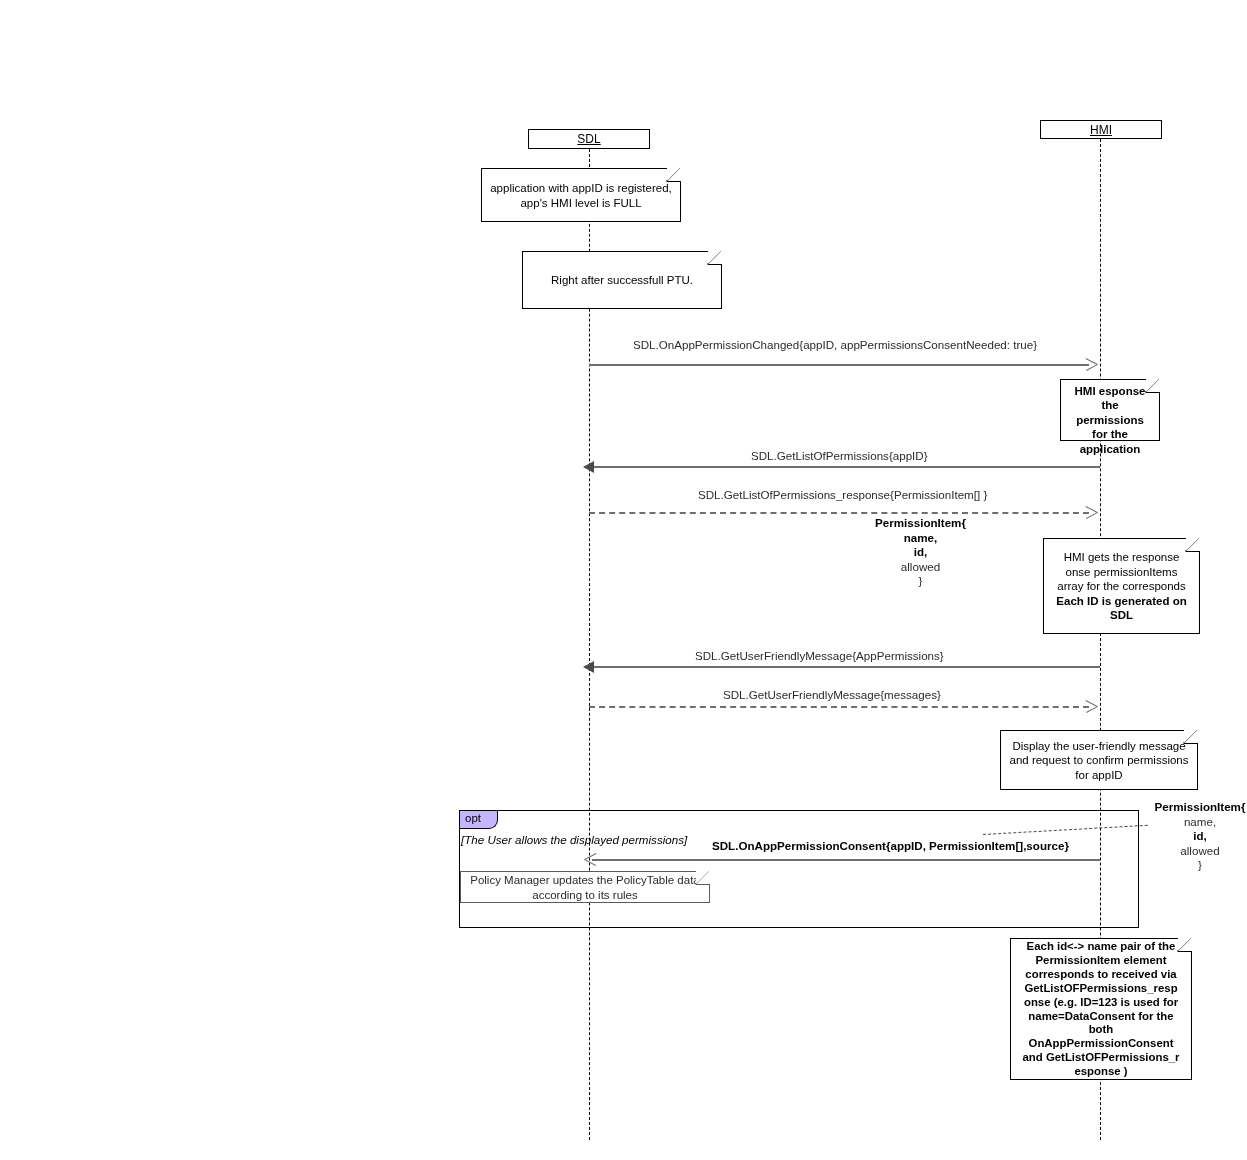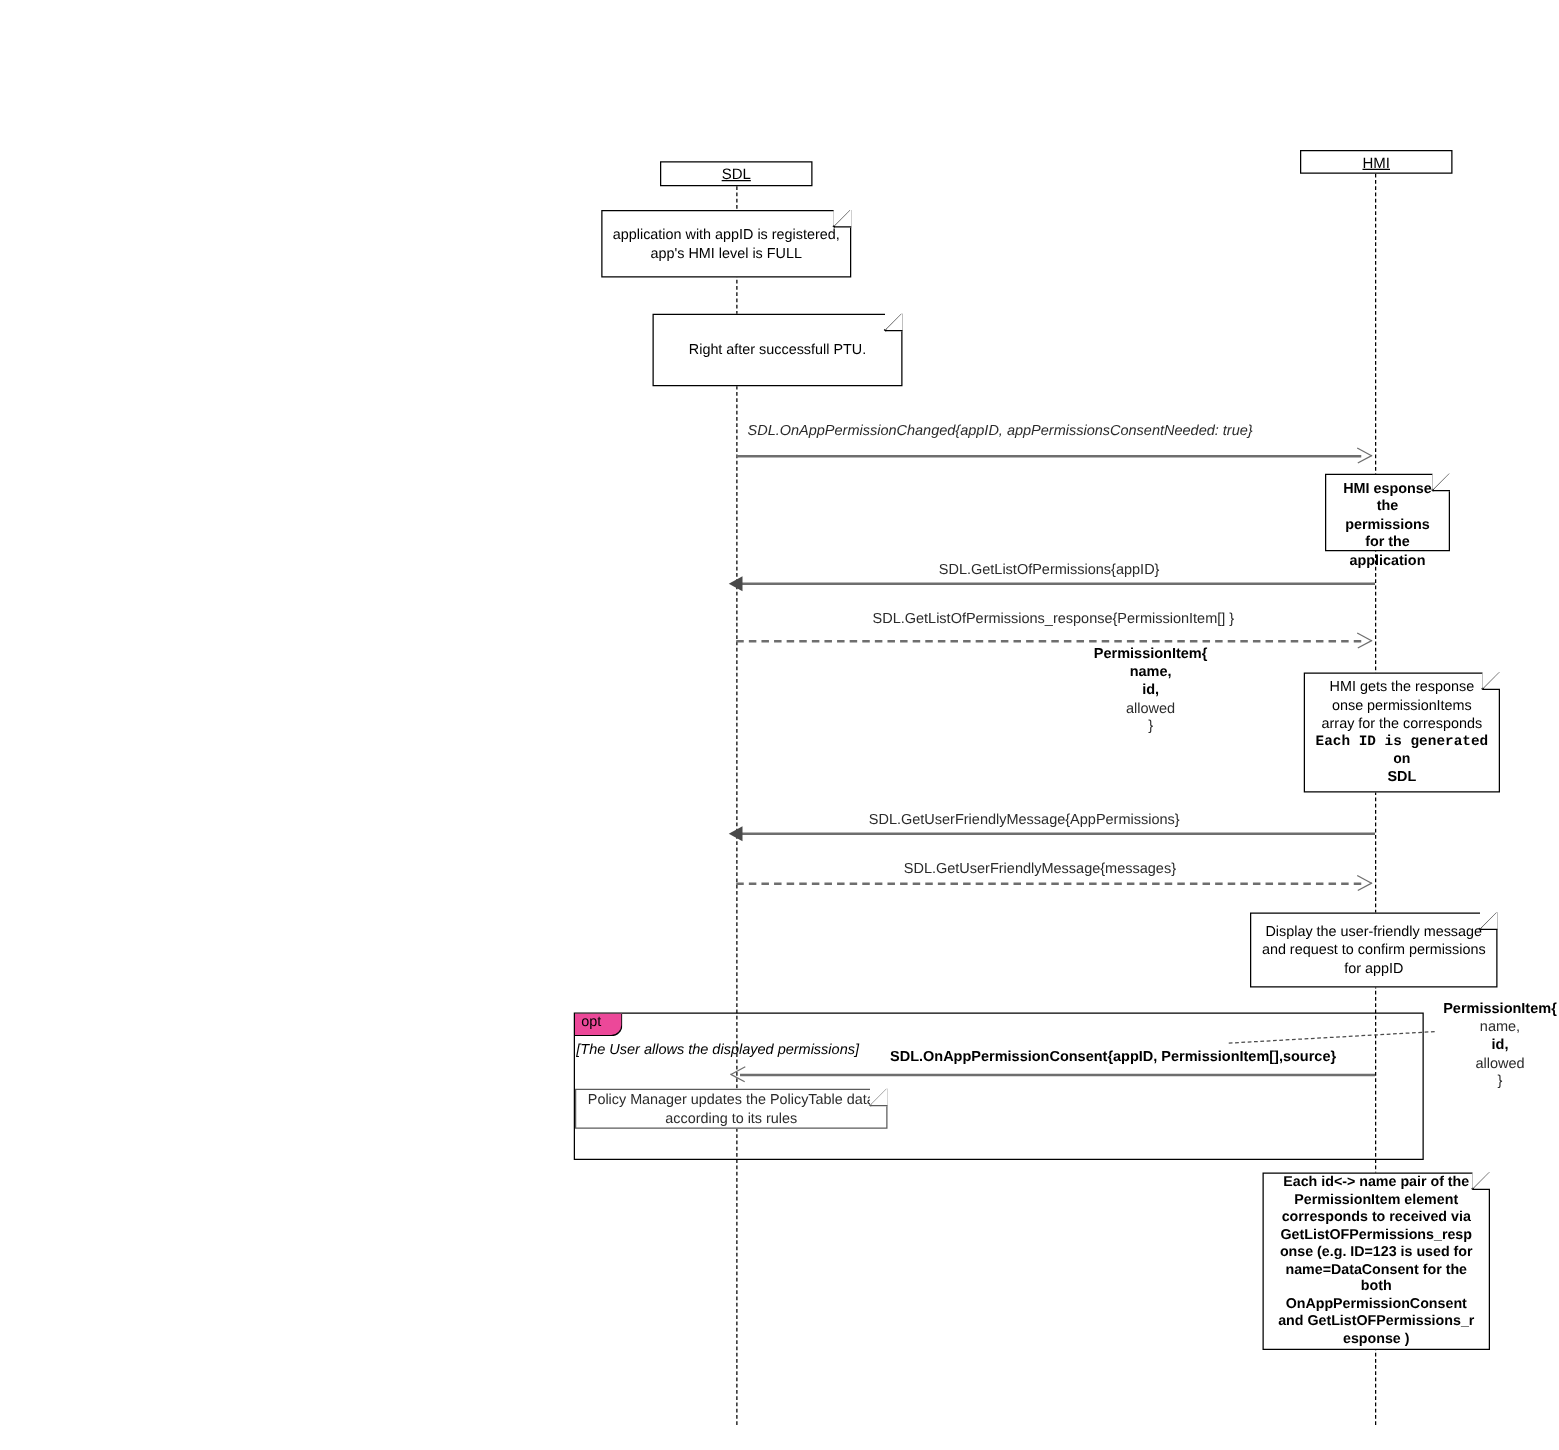--- a/index.html
+++ b/index.html
@@ -163,21 +163,21 @@
     border: 1.5px solid #000000;
     background: transparent;
     z-index: 1;
   }
   .frag-tab {
     position: absolute;
     box-sizing: border-box;
     border: 1.4px solid #000000;
     border-top: none;
     border-left: none;
-    background: #ec4899;
+    background: #c4b5fd;
     font-size: 11.5px;
     color: #000000;
     padding: 1px 9px 1px 5px;
     border-bottom-right-radius: 9px;
     z-index: 6;
   }
   .frag-guard {
     position: absolute;
     font-size: 11.6px;
     color: #000000;
@@ -213,21 +213,21 @@
   <div class="note dark" style="left:481px; top:168px; width:200px; height:54px; display:flex; align-items:center; ">
     <div class="fold"></div>
     <div>application with appID is registered, app's HMI level is FULL</div>
   </div>
 
   <div class="note dark" style="left:490px; top:251px; width:200px; height:58px; display:flex; align-items:center; justify-content:center;margin-left:32px;">
     <div class="fold"></div>
     <div>Right after successfull PTU.</div>
   </div>
 
-  <div class="msg-label" style="left:598px; top:338px;font-style:italic;">SDL.OnAppPermissionChanged{appID, appPermissionsConsentNeeded: true}</div>
+  <div class="msg-label" style="left:633px; top:338px;">SDL.OnAppPermissionChanged{appID, appPermissionsConsentNeeded: true}</div>
   <div class="msg-line" style="left:589px; top:364px; width:500px;"></div>
   <div class="arrow-open-r" style="left:1086px; top:358px;"></div>
 
   <div class="note dark" style="left:1060px; top:379px; width:100px; height:62px; padding-top:4px;">
     <div class="fold"></div>
     <div style="font-weight:bold; position:relative; width:100%;">HMI esponse the permissions for the application</div>
   </div>
 
   <div class="msg-label" style="left:751px; top:449px;">SDL.GetListOfPermissions{appID}</div>
   <div class="msg-line" style="left:592px; top:466px; width:508px;"></div>
@@ -243,21 +243,21 @@
     <div><b>id,</b></div>
     <div><span>allowed</span></div>
     <div><span>}</span></div>
   </div>
 
   <div class="note dark" style="left:1043px; top:538px; width:157px; height:96px; display:flex; flex-direction:column; align-items:center; justify-content:center;">
     <div class="fold"></div>
     <div>HMI gets the response</div>
     <div>onse permissionItems</div>
     <div>array for the corresponds</div>
-    <div style="font-weight:bold;font-family:Liberation Mono, monospace;">Each ID is generated on</div>
+    <div style="font-weight:bold;">Each ID is generated on</div>
     <div style="font-weight:bold;">SDL</div>
   </div>
 
   <div class="msg-label" style="left:695px; top:649px;">SDL.GetUserFriendlyMessage{AppPermissions}</div>
   <div class="msg-line" style="left:592px; top:666px; width:508px;"></div>
   <div class="arrow-l" style="left:583px; top:661px;"></div>
 
   <div class="msg-label" style="left:723px; top:688px;">SDL.GetUserFriendlyMessage{messages}</div>
   <div class="msg-line dashed" style="left:589px; top:706px; width:500px;"></div>
   <div class="arrow-open-r" style="left:1086px; top:700px;"></div>

